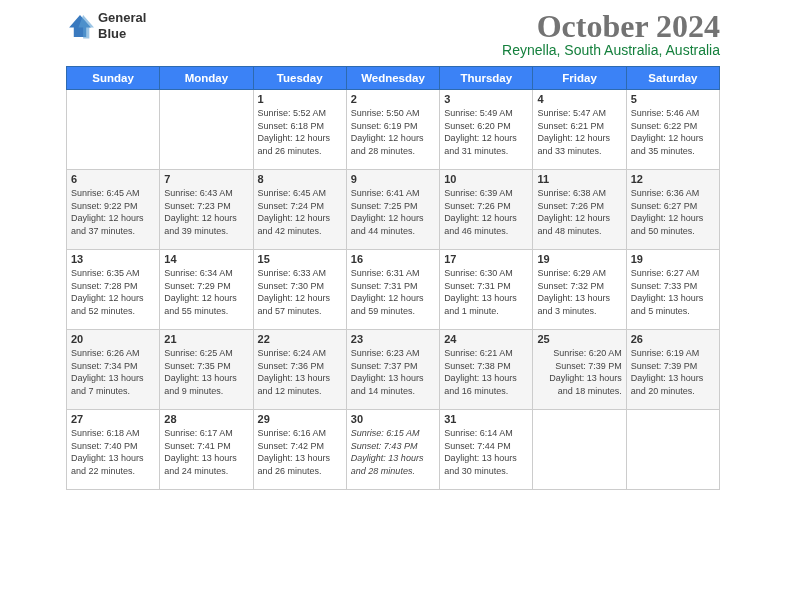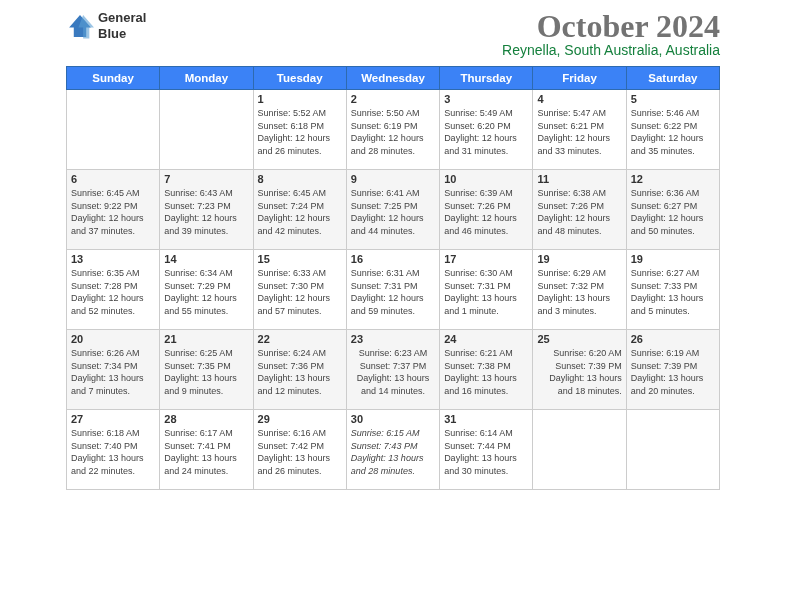--- a/index.html
+++ b/index.html
@@ -286,21 +286,21 @@
           </td>
           <td>
             <div class="day-number">22</div>
             <div class="cell-info" style="white-space: pre-line;">Sunrise: 6:24 AM
 Sunset: 7:36 PM
 Daylight: 13 hours
 and 12 minutes.</div>
           </td>
           <td>
             <div class="day-number">23</div>
-            <div class="cell-info" style="white-space: pre-line; text-align: center;">Sunrise: 6:23 AM
+            <div class="cell-info" style="white-space: pre-line;">Sunrise: 6:23 AM
 Sunset: 7:37 PM
 Daylight: 13 hours
 and 14 minutes.</div>
           </td>
           <td>
             <div class="day-number">24</div>
             <div class="cell-info" style="white-space: pre-line;">Sunrise: 6:21 AM
 Sunset: 7:38 PM
 Daylight: 13 hours
 and 16 minutes.</div>

